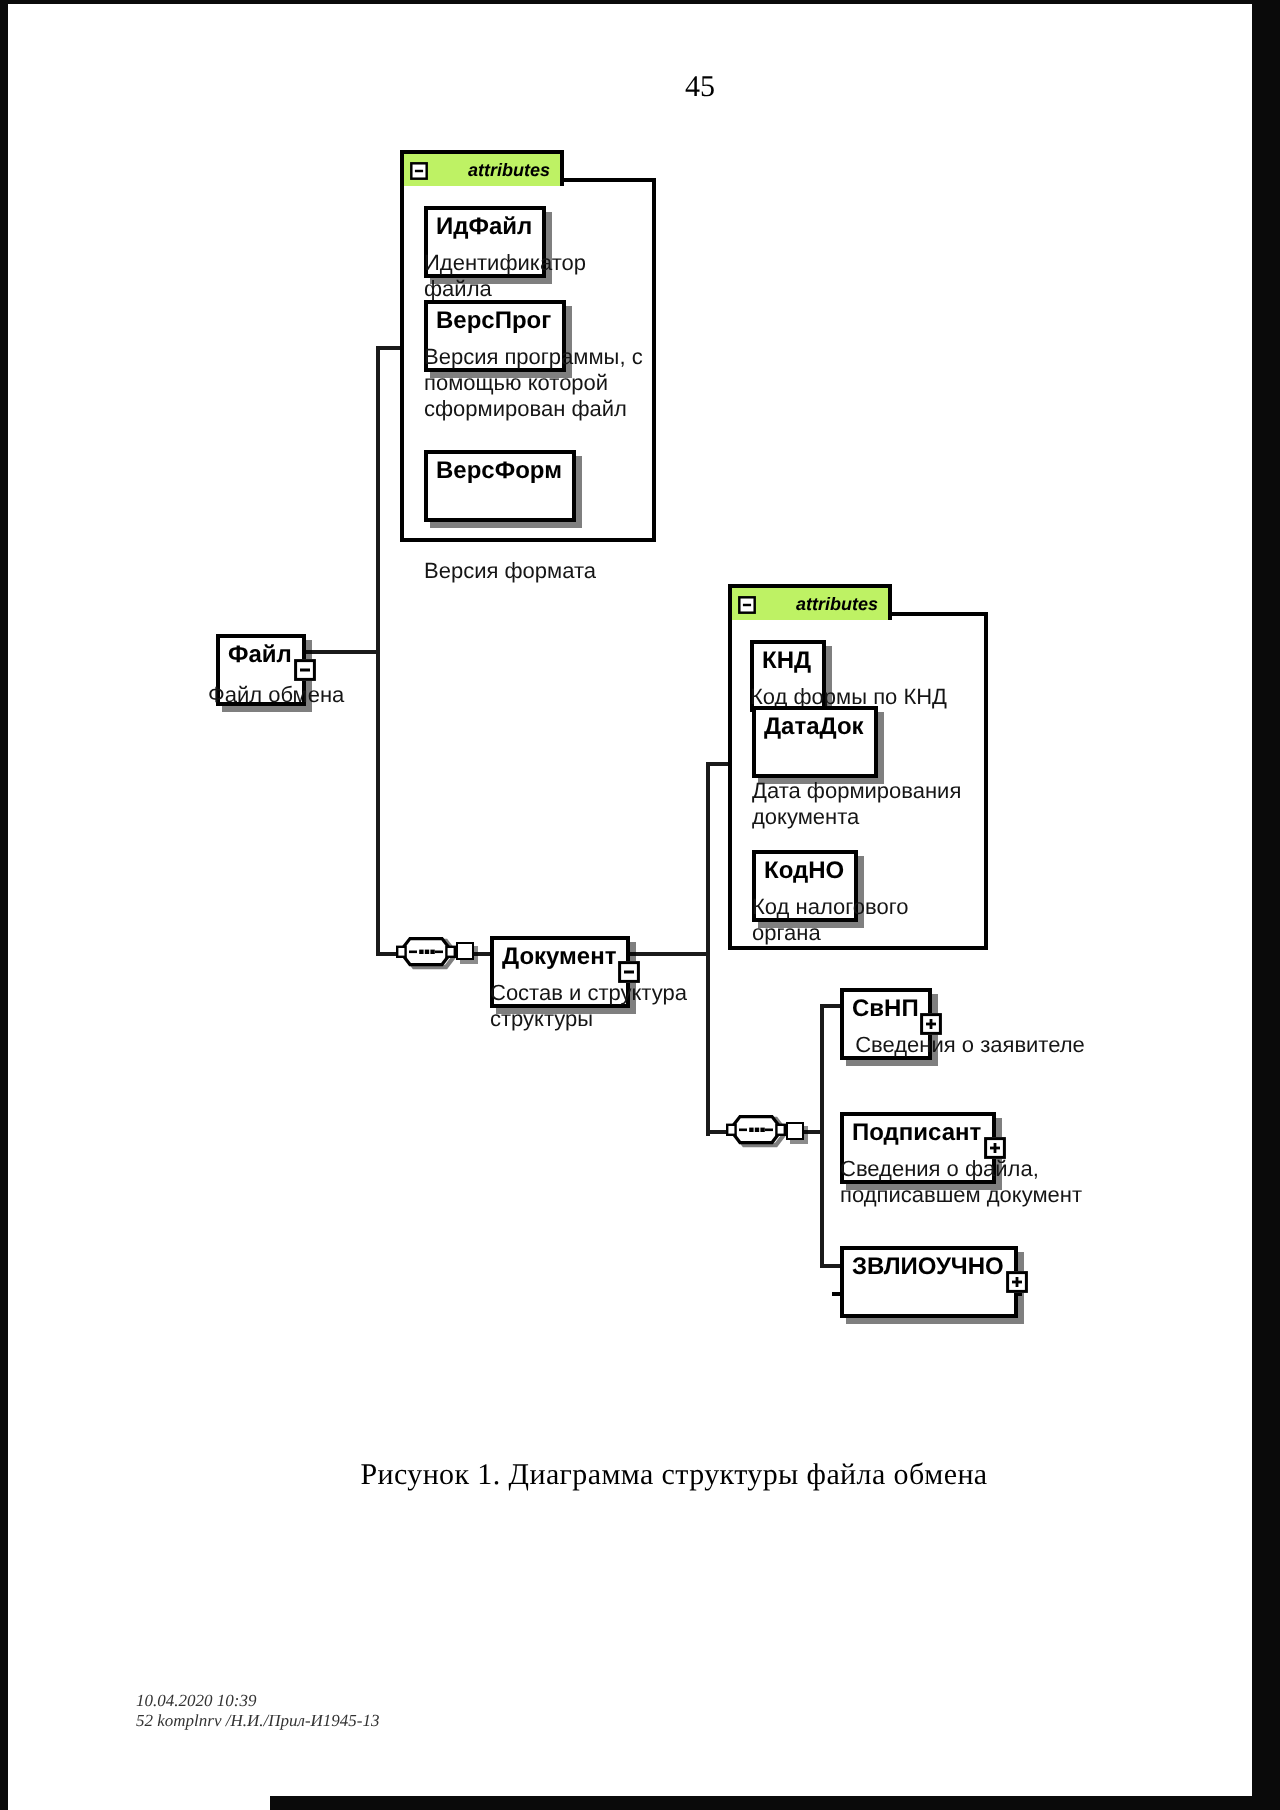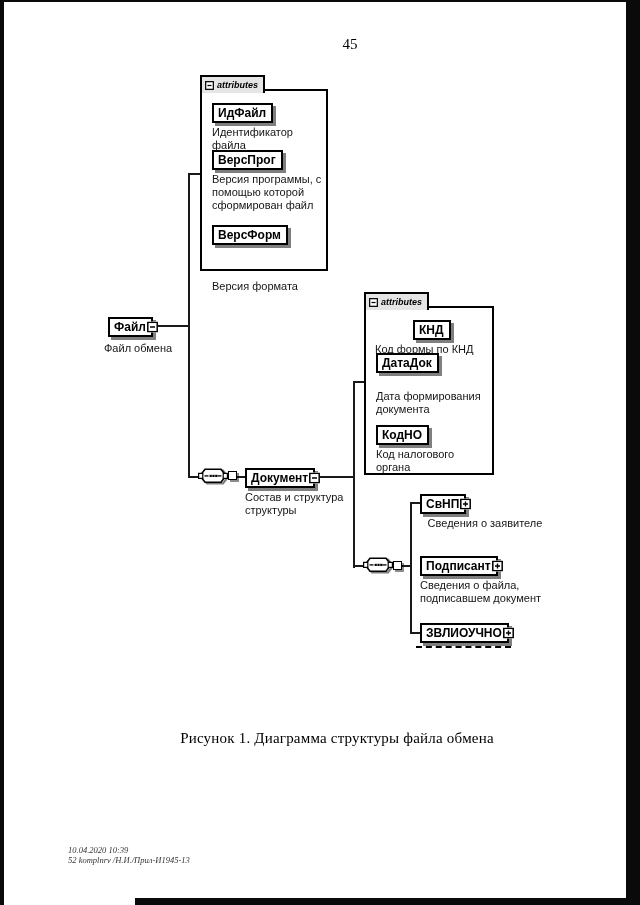--- a/index.html
+++ b/index.html
@@ -6,32 +6,32 @@
   .page{position:relative;width:640px;height:905px;background:#ffffff;overflow:hidden;
         font-family:"Liberation Sans",sans-serif;color:#000;}
   .scan-edge{position:absolute;background:#0a0a0a;z-index:10;}
 
   
   .hl,.vl{position:absolute;background:#1a1a1a;z-index:0;}
   .hl{height:2px;} .vl{width:2px;}
 
   
   .box{position:absolute;background:#fff;border:2px solid #000;z-index:2;
-       font-weight:bold;font-size:12px;line-height:14px;padding:1px 5px 1px 4px;
+       font-weight:bold;font-size:12px;line-height:14px;padding:1px 5px 17px 4px;
        white-space:nowrap;box-shadow:3px 3px 0 rgba(0,0,0,0.5);}
   .expander{position:absolute;right:-7px;top:50%;transform:translateY(-50%);
        width:11px;height:11px;background:#fff;z-index:3;line-height:0;}
   .ann{position:absolute;font-size:11px;line-height:13px;color:#151515;z-index:2;}
 
   
   .attr-wrap{position:absolute;z-index:1;}
   .attr-body{position:absolute;background:#fff;border:2px solid #000;}
-  .attr-tab{position:absolute;left:0;top:0;height:16px;background:#e5e5e5;z-index:4;
+  .attr-tab{position:absolute;left:0;top:0;height:16px;background:#bef264;z-index:4;
        border:2px solid #000;border-bottom:none;display:inline-flex;align-items:center;
-       gap:3px;padding:0 5px 0 3px;font-style:italic;font-weight:bold;font-size:9px;}
+       gap:20px;padding:0 5px 0 3px;font-style:italic;font-weight:bold;font-size:9px;}
 
   .conn-sq{position:absolute;width:9px;height:9px;background:#fff;border:1.5px solid #000;
        box-sizing:border-box;z-index:2;box-shadow:2px 2px 0 rgba(0,0,0,0.45);}
   .dash-line{position:absolute;border-top:2px dashed #000;z-index:1;}
 
   .page-number{position:absolute;left:300px;top:36px;width:100px;text-align:center;
        font-family:"Liberation Serif",serif;font-size:15px;z-index:2;}
   .caption{position:absolute;left:137px;top:730px;width:400px;text-align:center;
        font-family:"Liberation Serif",serif;font-size:15px;letter-spacing:.2px;z-index:2;}
   .footer{position:absolute;left:68px;top:845px;font-family:"Liberation Serif",serif;
@@ -128,21 +128,21 @@
     <div class="attr-tab">
       <span>
         <svg width="9" height="9" viewBox="0 0 11 11">
             <rect x="0.8" y="0.8" width="9.4" height="9.4" fill="#fff" stroke="#000" stroke-width="1.5"></rect>
             <line x1="3" y1="5.5" x2="8" y2="5.5" stroke="#000" stroke-width="1.5"></line>
           </svg>
       </span>
       <span>attributes</span>
     </div>
 
-    <div class="box" style="left:11px;top:28px;margin-left:38px;">КНД</div>
+    <div class="box" style="left:11px;top:28px;">КНД</div>
     <div class="ann" style="left:11px;top:51px;width:114px;">Код формы по КНД</div>
 
     <div class="box" style="left:12px;top:61px;">ДатаДок</div>
     <div class="ann" style="left:12px;top:98px;width:110px;">Дата формирования документа</div>
 
     <div class="box" style="left:12px;top:133px;">КодНО</div>
     <div class="ann" style="left:12px;top:156px;width:114px;">Код налогового органа</div>
   </div>
 
   <div style="position:absolute;left:363px;top:555px;z-index:2;">

